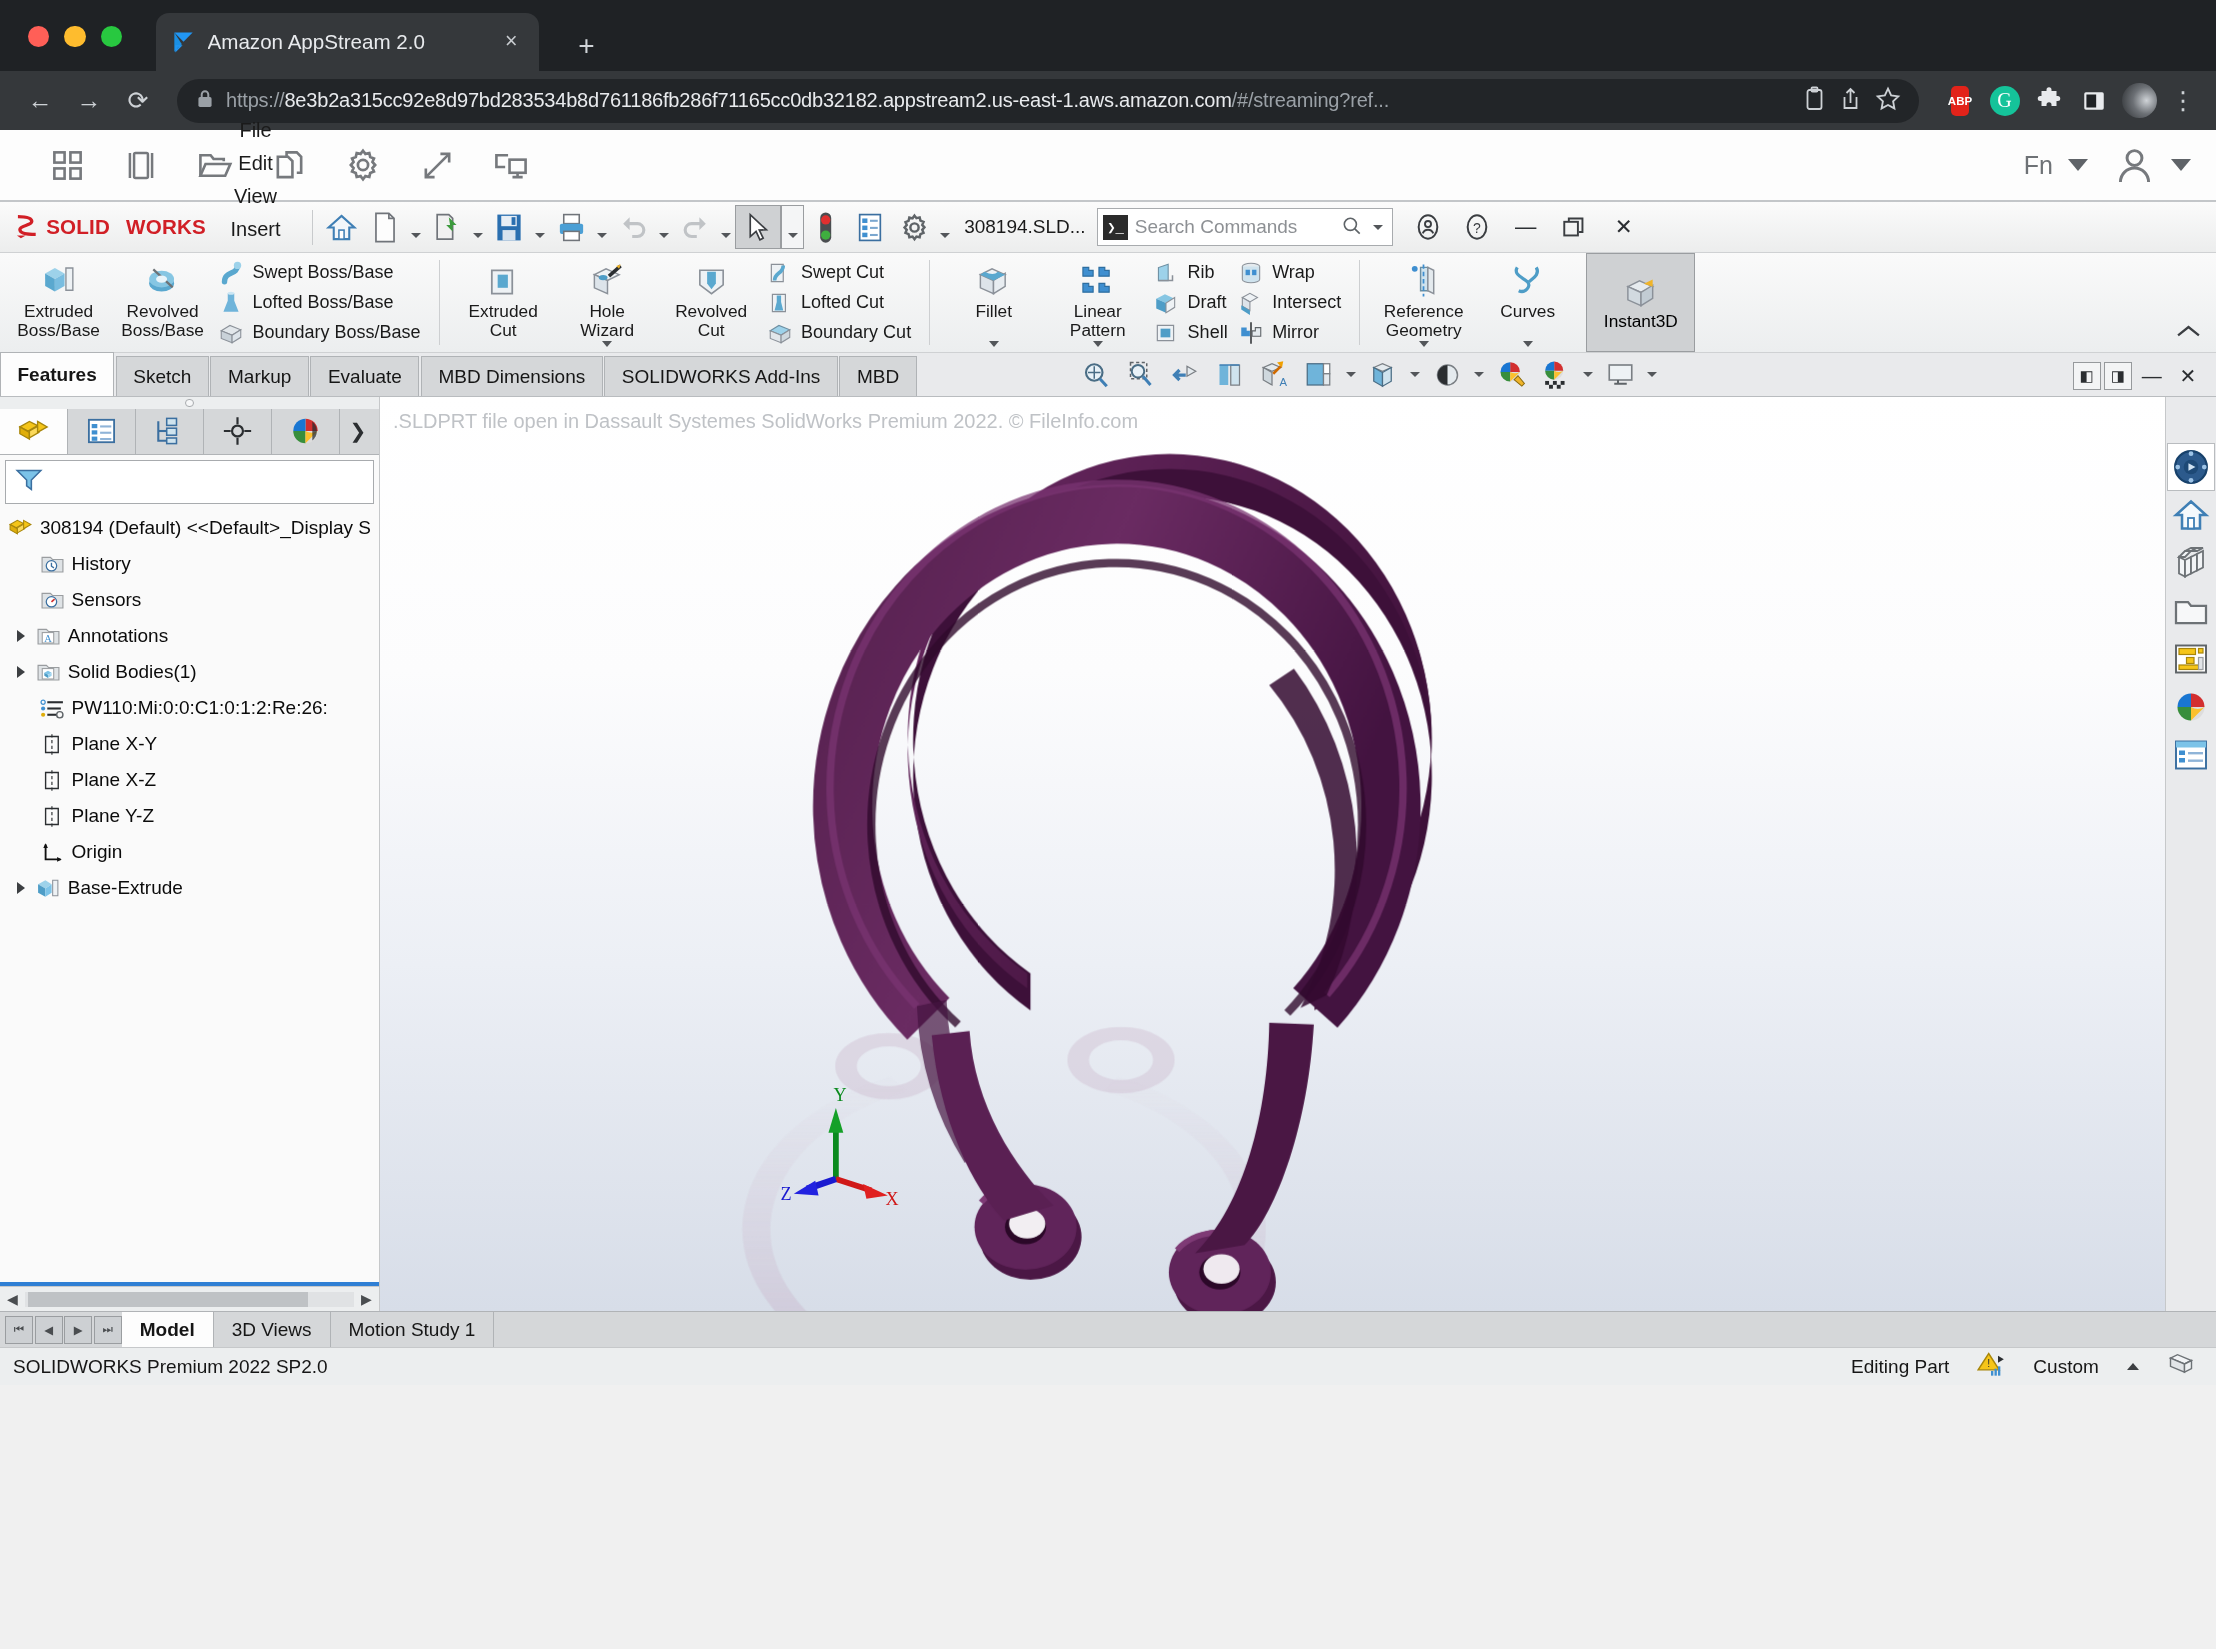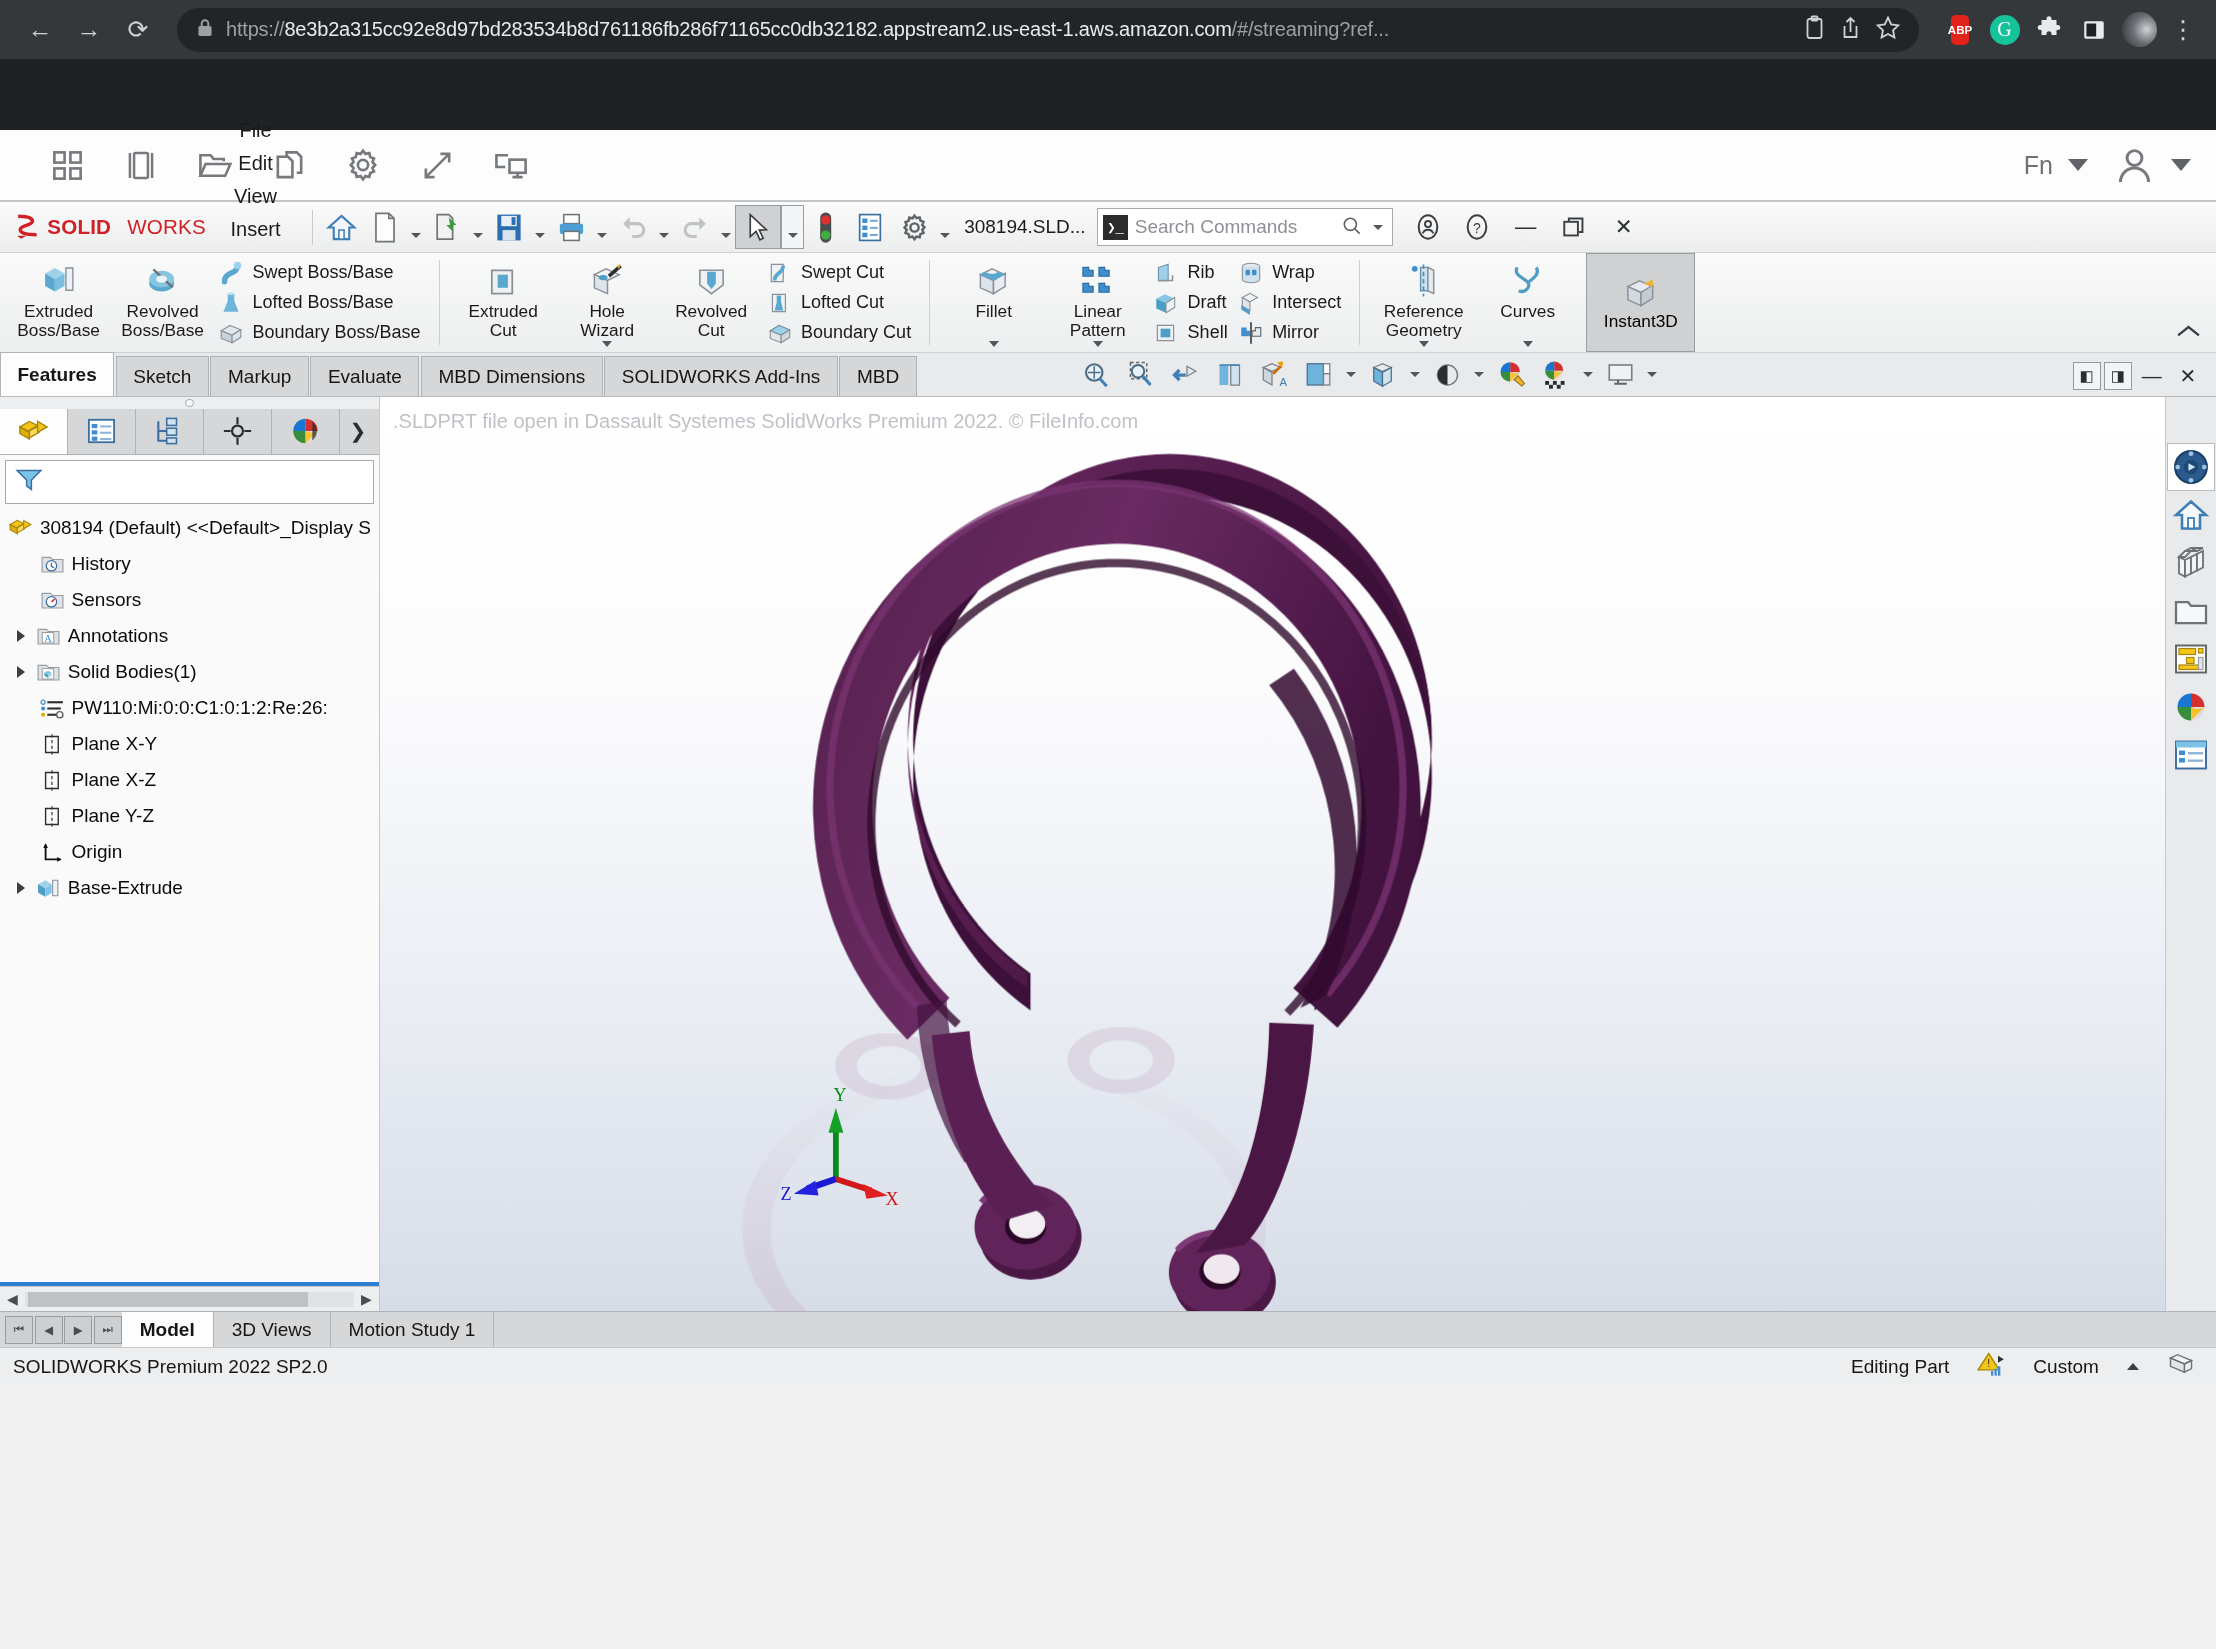--- a/index.html
+++ b/index.html
@@ -79,21 +79,21 @@
 
   
   #sw-window { background: linear-gradient(#f4f4f4, #e6e7e8); position: relative; }
   #sw-menubar {
     height: 51px; display: flex; align-items: center;
     background: linear-gradient(#fbfbfb, #eceded);
     border-bottom: 0.8px solid #cfd1d3; position: relative;
   }
   #sw-logo { display:flex; align-items:center; padding-left: 11.5px; width: 206px; }
   .sw-logo-txt { color:#d11f26; font-weight:bold; font-size:20.6px; letter-spacing:0.2px; font-family:"Liberation Sans",sans-serif;}
-  .sw-logo-txt .light { font-weight: normal; margin-left: 16px; }
+  .sw-logo-txt .light { font-weight: bold; margin-left: 16px; }
   #sw-menus { display: flex; gap: 0; align-items: center; flex-direction: column; }
   .sw-menu { font-size: 20px; color: #1a1a1a; padding: 5px 14px; cursor: pointer; }
   #pin-icon { padding: 0 11.5px; color:#8a8d90; font-size:21.4px; cursor:pointer;}
   .vsep { width:0.8px; height:35px; background:#c8cacc; margin:0 6.6px; }
   .tb-icon { width: 44px; height: 41px; display:flex;align-items:center;justify-content:center; cursor:pointer; }
   .tb-caret { width: 18px; height:41px; display:flex;align-items:flex-end;justify-content:center; padding-bottom:10px; cursor:pointer;}
   .tb-caret i { width:0;height:0;border-left:5px solid transparent;border-right:5px solid transparent;border-top:5.8px solid #53565a; display:block;}
   #doc-name { font-size: 19px; color:#1a1a1a; margin-left: 10px; white-space:nowrap;}
   #search-commands {
     width: 296px; height: 38px; background:#fff; border:0.8px solid #a8abae;
@@ -196,20 +196,41 @@
   #sw-status { height:38px; display:flex; align-items:center; background:#eceeef;
                border-top:0.8px solid #c6c8ca; font-size:19px; color:#161616; padding:0 13px;}
   #status-right { margin-left:auto; display:flex; align-items:center; gap:28px; padding-right:8.2px;}
   .st-caret { width:0;height:0;border-left:6.6px solid transparent;border-right:6.6px solid transparent;border-bottom:7.4px solid #3c3f42;}
 </style>
 </head>
 <body>
 
 <div id="browser-chrome">
 
+  <div id="tabstrip">
+    <div id="traffic-lights">
+      <div class="tl red"></div>
+      <div class="tl yellow"></div>
+      <div class="tl green"></div>
+    </div>
+
+    <div id="tab-active">
+      <span id="tab-favicon">
+        <svg width="25" height="25" viewBox="0 0 30 30">
+          <polygon points="4,3 26,3 15,14" fill="#2196f3"></polygon>
+          <polygon points="4,3 4,26 13,17" fill="#1a8fe3"></polygon>
+          <polygon points="6,19 12,19 6,25" fill="none" stroke="#2196f3" stroke-width="1.6"></polygon>
+        </svg>
+      </span>
+      <span id="tab-title">Amazon AppStream 2.0</span>
+      <span id="tab-close">×</span>
+    </div>
+
+    <div id="new-tab">+</div>
+  </div>
 
   <div id="omnibox-row">
     <div class="nav-btn">←</div>
     <div class="nav-btn">→</div>
     <div class="nav-btn">⟳</div>
 
     <div id="omnibox">
       <span id="lock-icon">
         <svg width="20" height="21.4" viewBox="0 0 24 26">
           <rect x="4" y="11" width="16" height="12" rx="2" fill="#9aa0a6"></rect>

